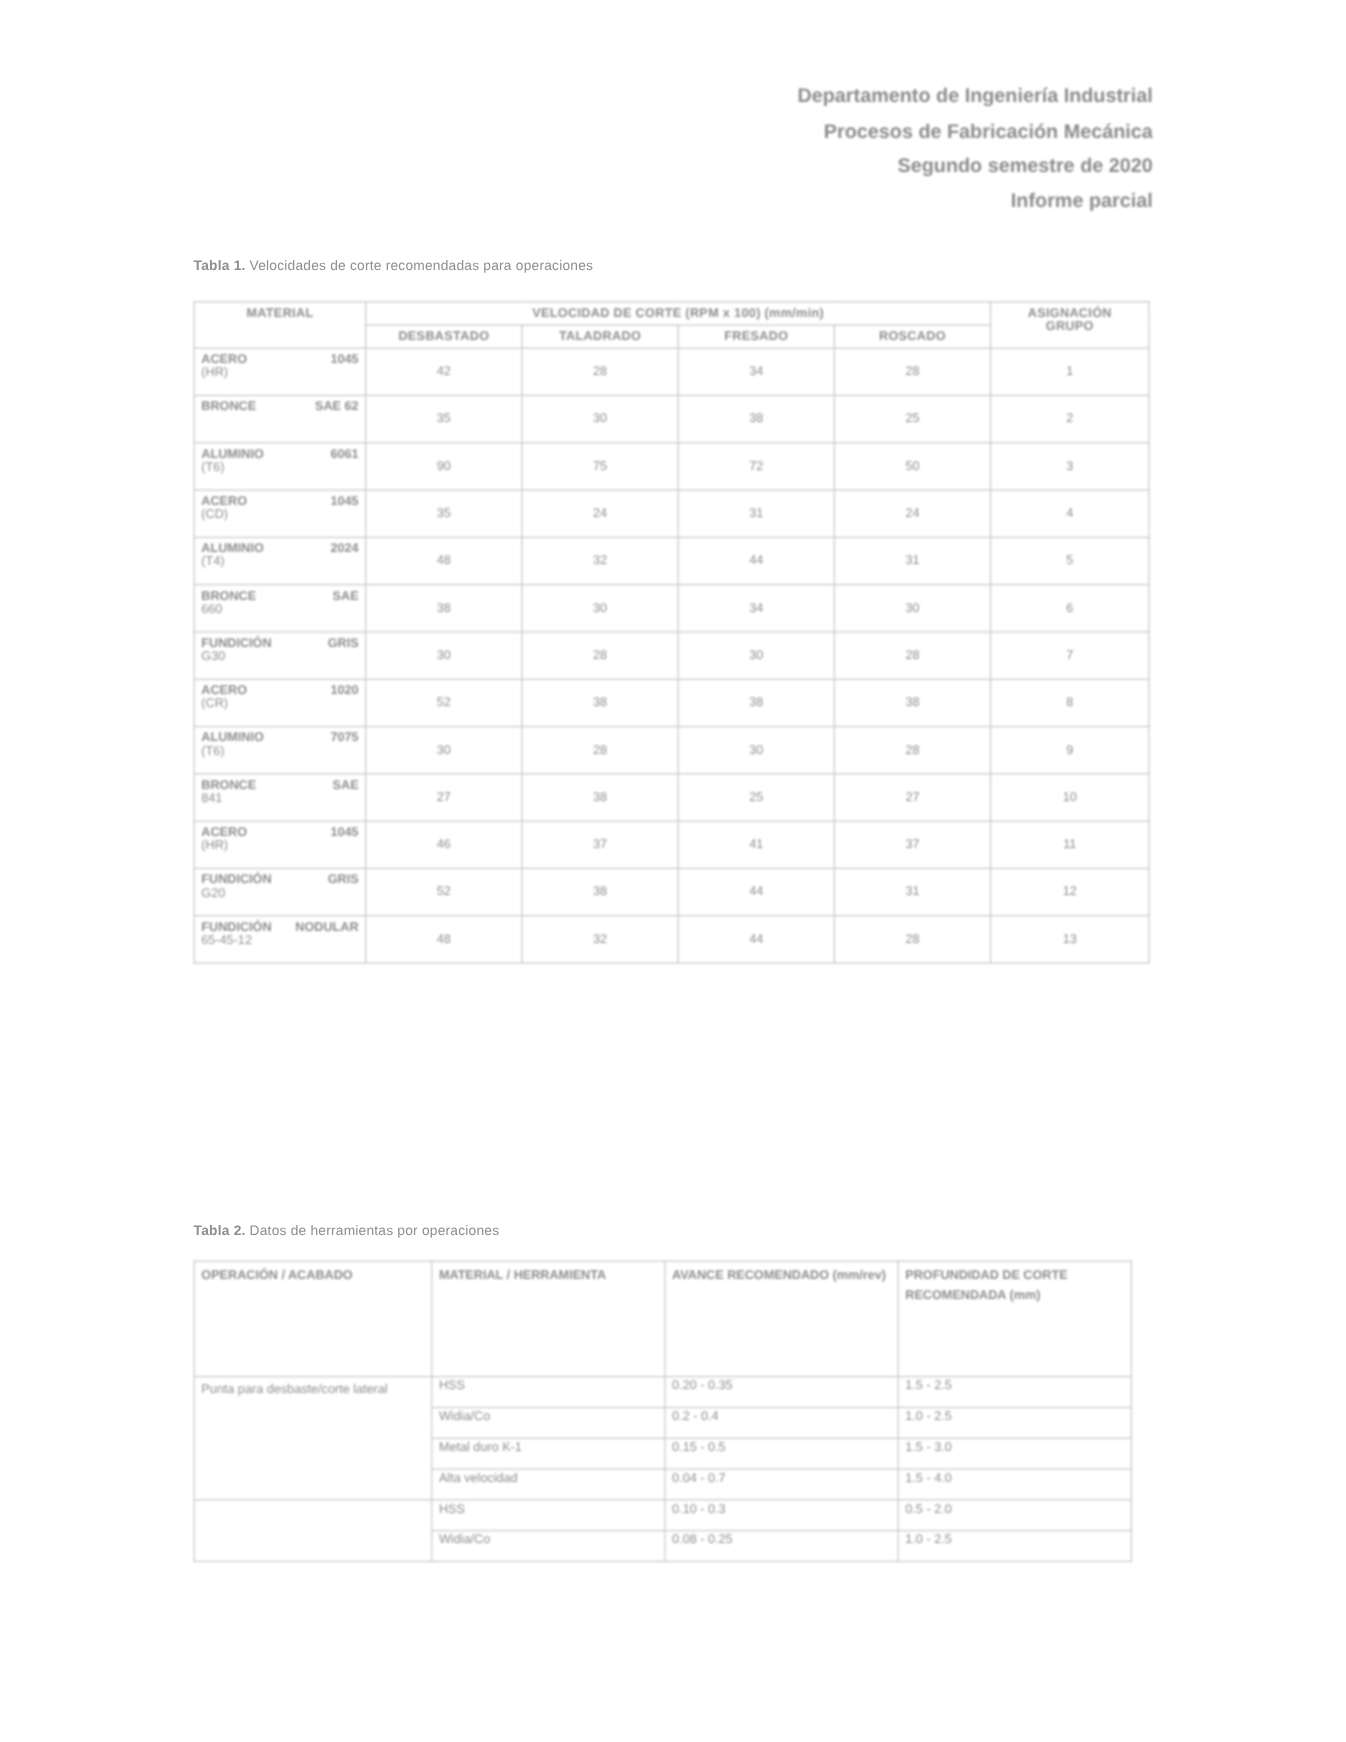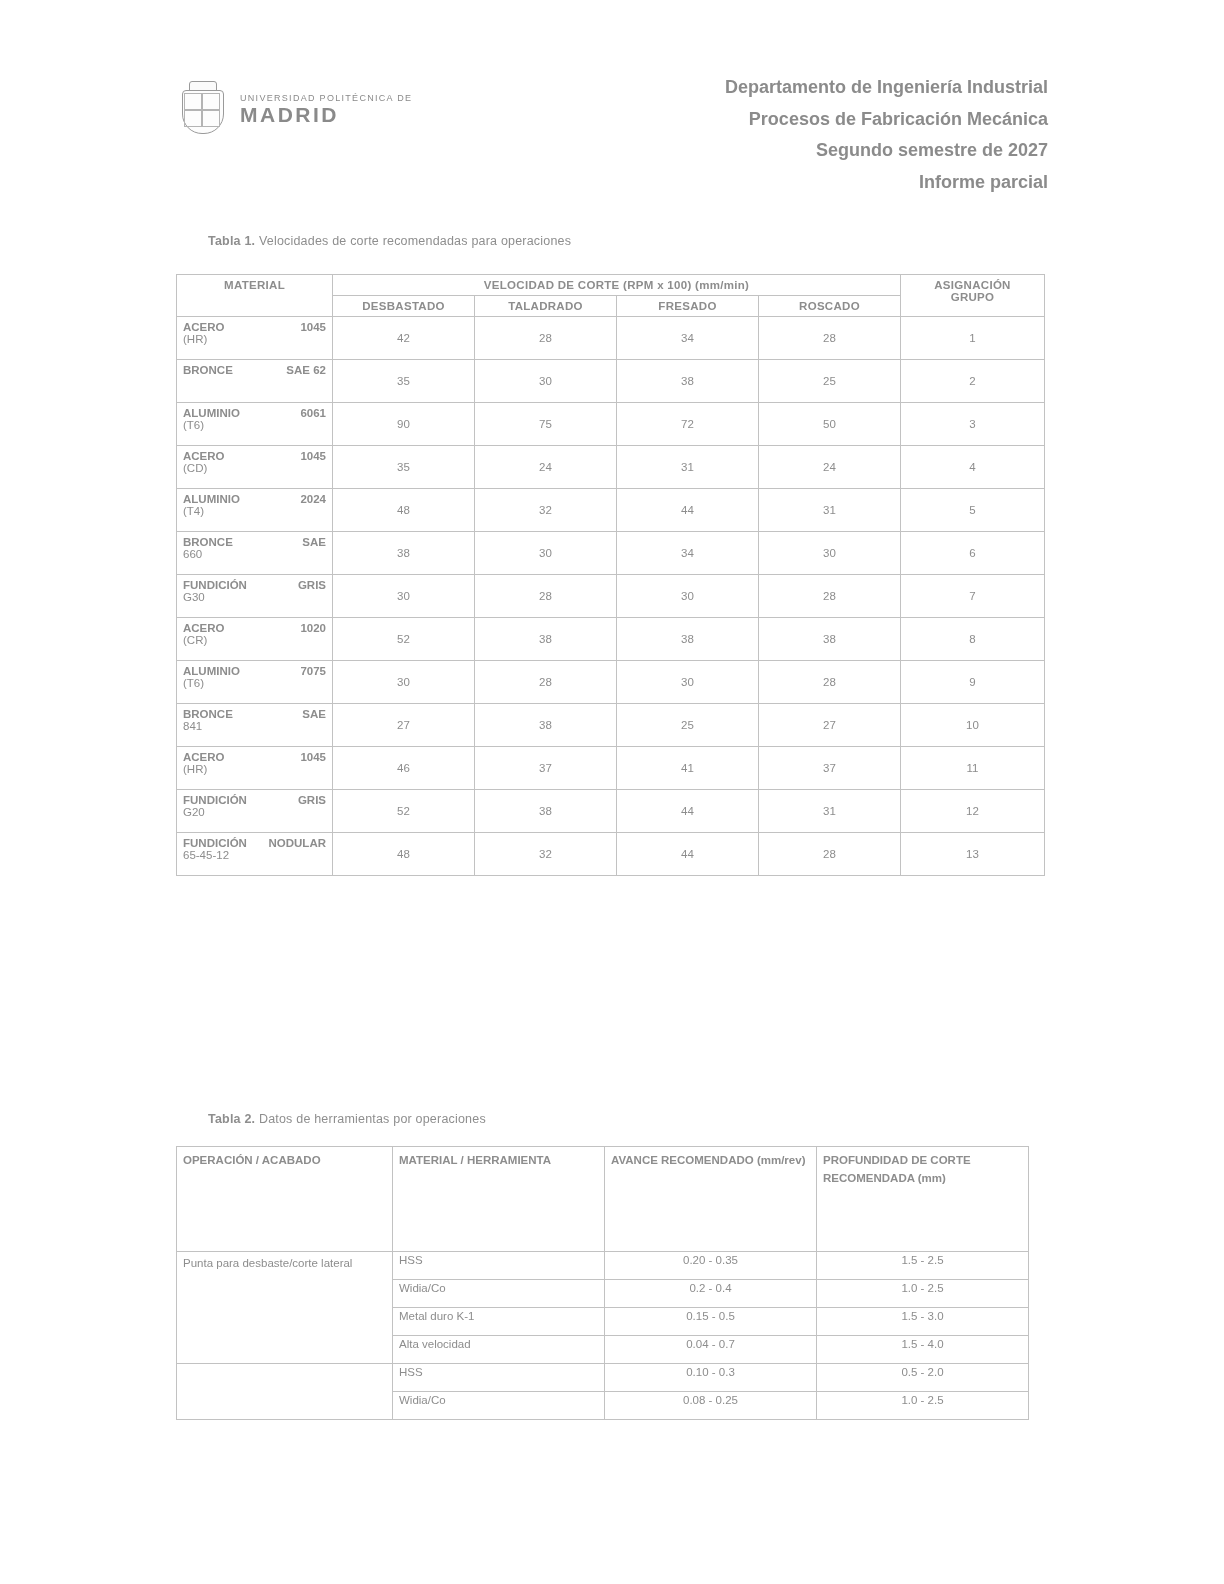--- a/index.html
+++ b/index.html
@@ -104,21 +104,21 @@
   }
 
   
   .caption {
     position: absolute;
     font-size: 12.5px;
     color: #8e8e8e;
     filter: blur(0.7px);
     letter-spacing: .2px;
   }
-  .caption .cap-num { font-weight: bold; margin-left: 32px; }
+  .caption .cap-num { font-weight: bold; }
 
   
   table {
     border-collapse: collapse;
     table-layout: fixed;
     position: absolute;
     filter: blur(0.75px);
   }
   table td, table th {
     border: 1px solid #c2c2c2;
@@ -169,51 +169,36 @@
     font-weight: bold;
     vertical-align: top;
     height: 96px;
     line-height: 1.6;
   }
   #table-2 td {
     height: 23px;
     padding: 2px 6px;
   }
   #table-2 td.c3, #table-2 td.c4 {
-    text-align: center;
   }
   #table-2 td.group {
     vertical-align: top;
     line-height: 1.7;
   }
 </style>
 </head>
 <body>
 
 <div class="page">
 
   <div class="header">
-    <div class="logo-block">
-      <div class="crest">
-        <div class="crown"></div>
-        <div class="shield"></div>
-        <div class="q1"></div>
-          <div class="q2"></div>
-          <div class="q3"></div>
-          <div class="q4"></div>
-      </div>
-      <div class="uni-name">
-        <div class="l1">UNIVERSIDAD POLITÉCNICA DE</div>
-        <div class="l2">MADRID</div>
-      </div>
-    </div>
     <div class="doc-meta">
       <div>Departamento de Ingeniería Industrial</div>
       <div>Procesos de Fabricación Mecánica</div>
-      <div>Segundo semestre de 2027</div>
+      <div>Segundo semestre de 2020</div>
       <div>Informe parcial</div>
     </div>
   </div>
 
   <div class="caption" style="left:176px; top:234px;">
     <span class="cap-num">Tabla 1.</span>
     <span>Velocidades de corte recomendadas para operaciones</span>
   </div>
 
   <table id="table-1">

